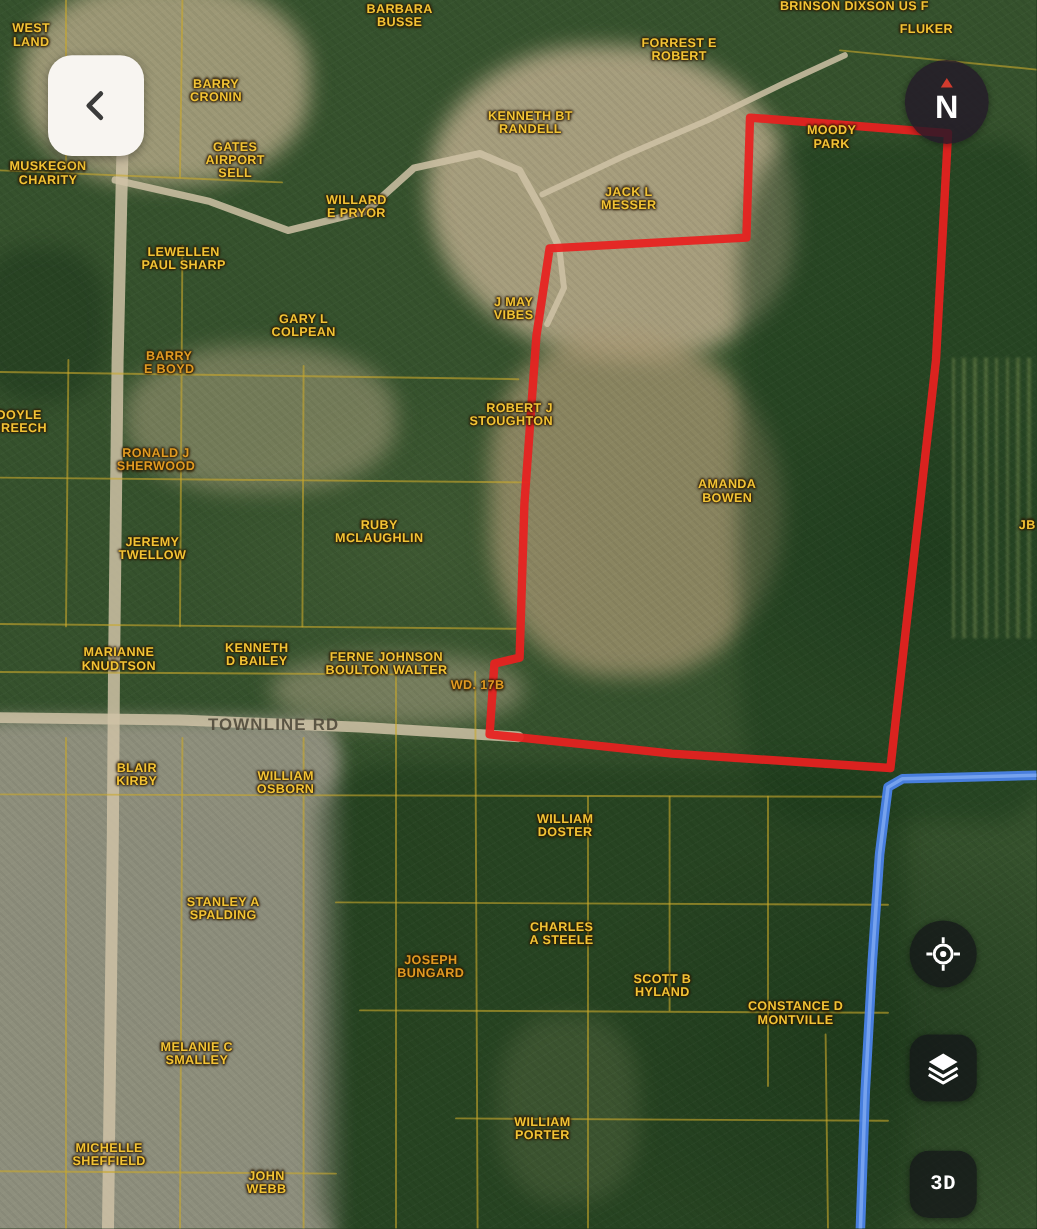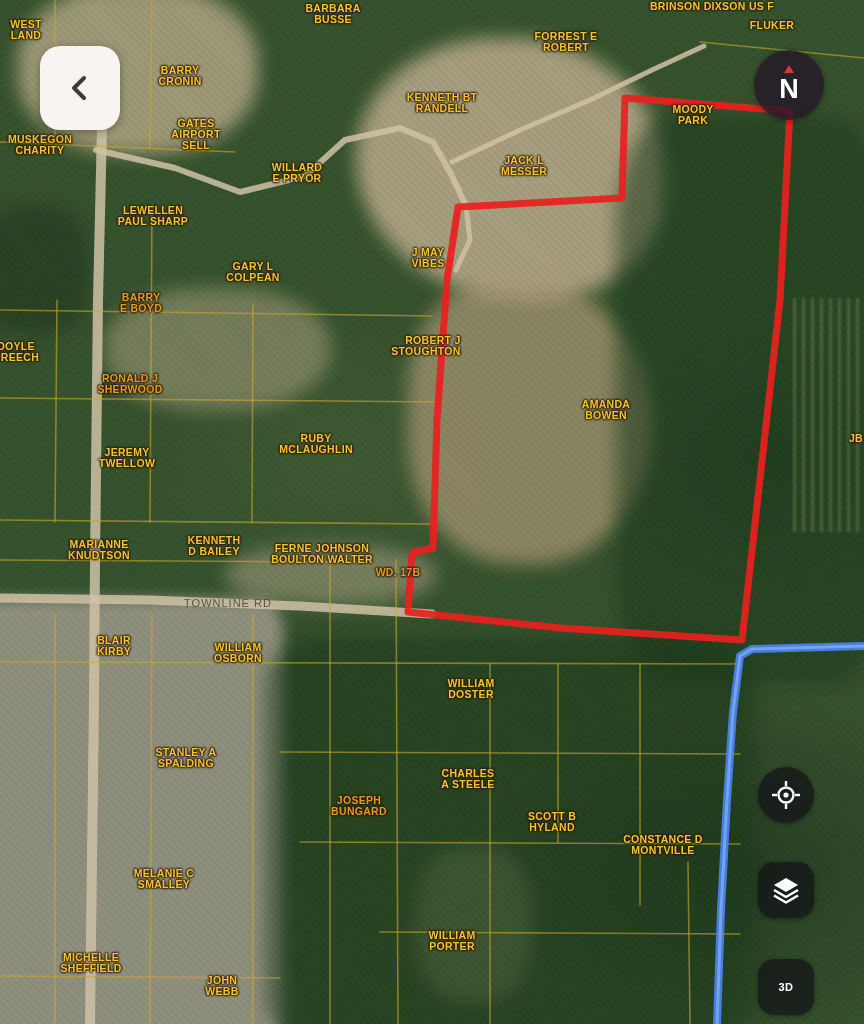--- a/index.html
+++ b/index.html
@@ -33,35 +33,35 @@
   .p10{left:-20px;top:205px;width:110px;height:130px;background:rgba(26,52,26,.5);border-radius:40%;}
   .p11{left:226px;top:545px;width:210px;height:60px;background:rgba(180,168,140,.5);border-radius:45%;}
   svg.lines{position:absolute;inset:0;}
   .label-layer{position:absolute;inset:0;pointer-events:none;}
   .plabel{position:absolute;transform:translate(-50%,-50%);text-align:center;
     color:#f2c335;font-weight:bold;font-size:10.5px;line-height:11px;letter-spacing:.3px;
     white-space:nowrap;filter:blur(.3px);
     text-shadow:0 1px 2px rgba(45,28,0,.95),0 -1px 2px rgba(45,28,0,.95),
                 1px 0 2px rgba(45,28,0,.95),-1px 0 2px rgba(45,28,0,.95);}
   .plabel.orange{color:#e09a22;}
-  .rlabel{position:absolute;transform:translate(-50%,-50%);color:#4a4436;font-size:11px;
-    font-weight:normal;letter-spacing:1px;white-space:nowrap;opacity:.85;filter:blur(.3px);}
+  .rlabel{position:absolute;transform:translate(-50%,-50%);color:#4a4436;font-size:14px;
+    font-weight:bold;letter-spacing:1px;white-space:nowrap;opacity:.85;filter:blur(.3px);}
   
   .back-btn{position:absolute;left:40px;top:46px;width:80px;height:84px;background:#f8f5f1;
     border-radius:20px;box-shadow:0 2px 8px rgba(0,0,0,.35);display:flex;align-items:center;justify-content:center;}
   .compass{position:absolute;left:754px;top:50px;width:70px;height:70px;border-radius:50%;
     background:rgba(35,25,40,.82);display:flex;flex-direction:column;align-items:center;justify-content:center;
     color:#fff;font-weight:bold;font-size:27px;box-shadow:0 1px 6px rgba(0,0,0,.4);}
   .compass .tick{width:0;height:0;border-left:5px solid transparent;border-right:5px solid transparent;
     border-bottom:8px solid #d23b2e;margin-bottom:1px;}
   .ctrl{position:absolute;left:758px;width:56px;height:56px;border-radius:16px;
     background:rgba(18,18,24,.72);display:flex;align-items:center;justify-content:center;
     color:#fff;box-shadow:0 1px 5px rgba(0,0,0,.4);}
   .ctrl.round{border-radius:50%;}
-  .ctrl-3d{font-weight:bold;font-size:11px;letter-spacing:.5px;}
+  .ctrl-3d{font-weight:bold;font-size:17px;letter-spacing:.5px;font-family:Liberation Mono, monospace;}
 </style>
 </head>
 <body>
 
 <div class="screen">
 
   <div class="map-base"></div>
   <div class="p p1"></div>
   <div class="p p2"></div>
   <div class="p p3"></div>

